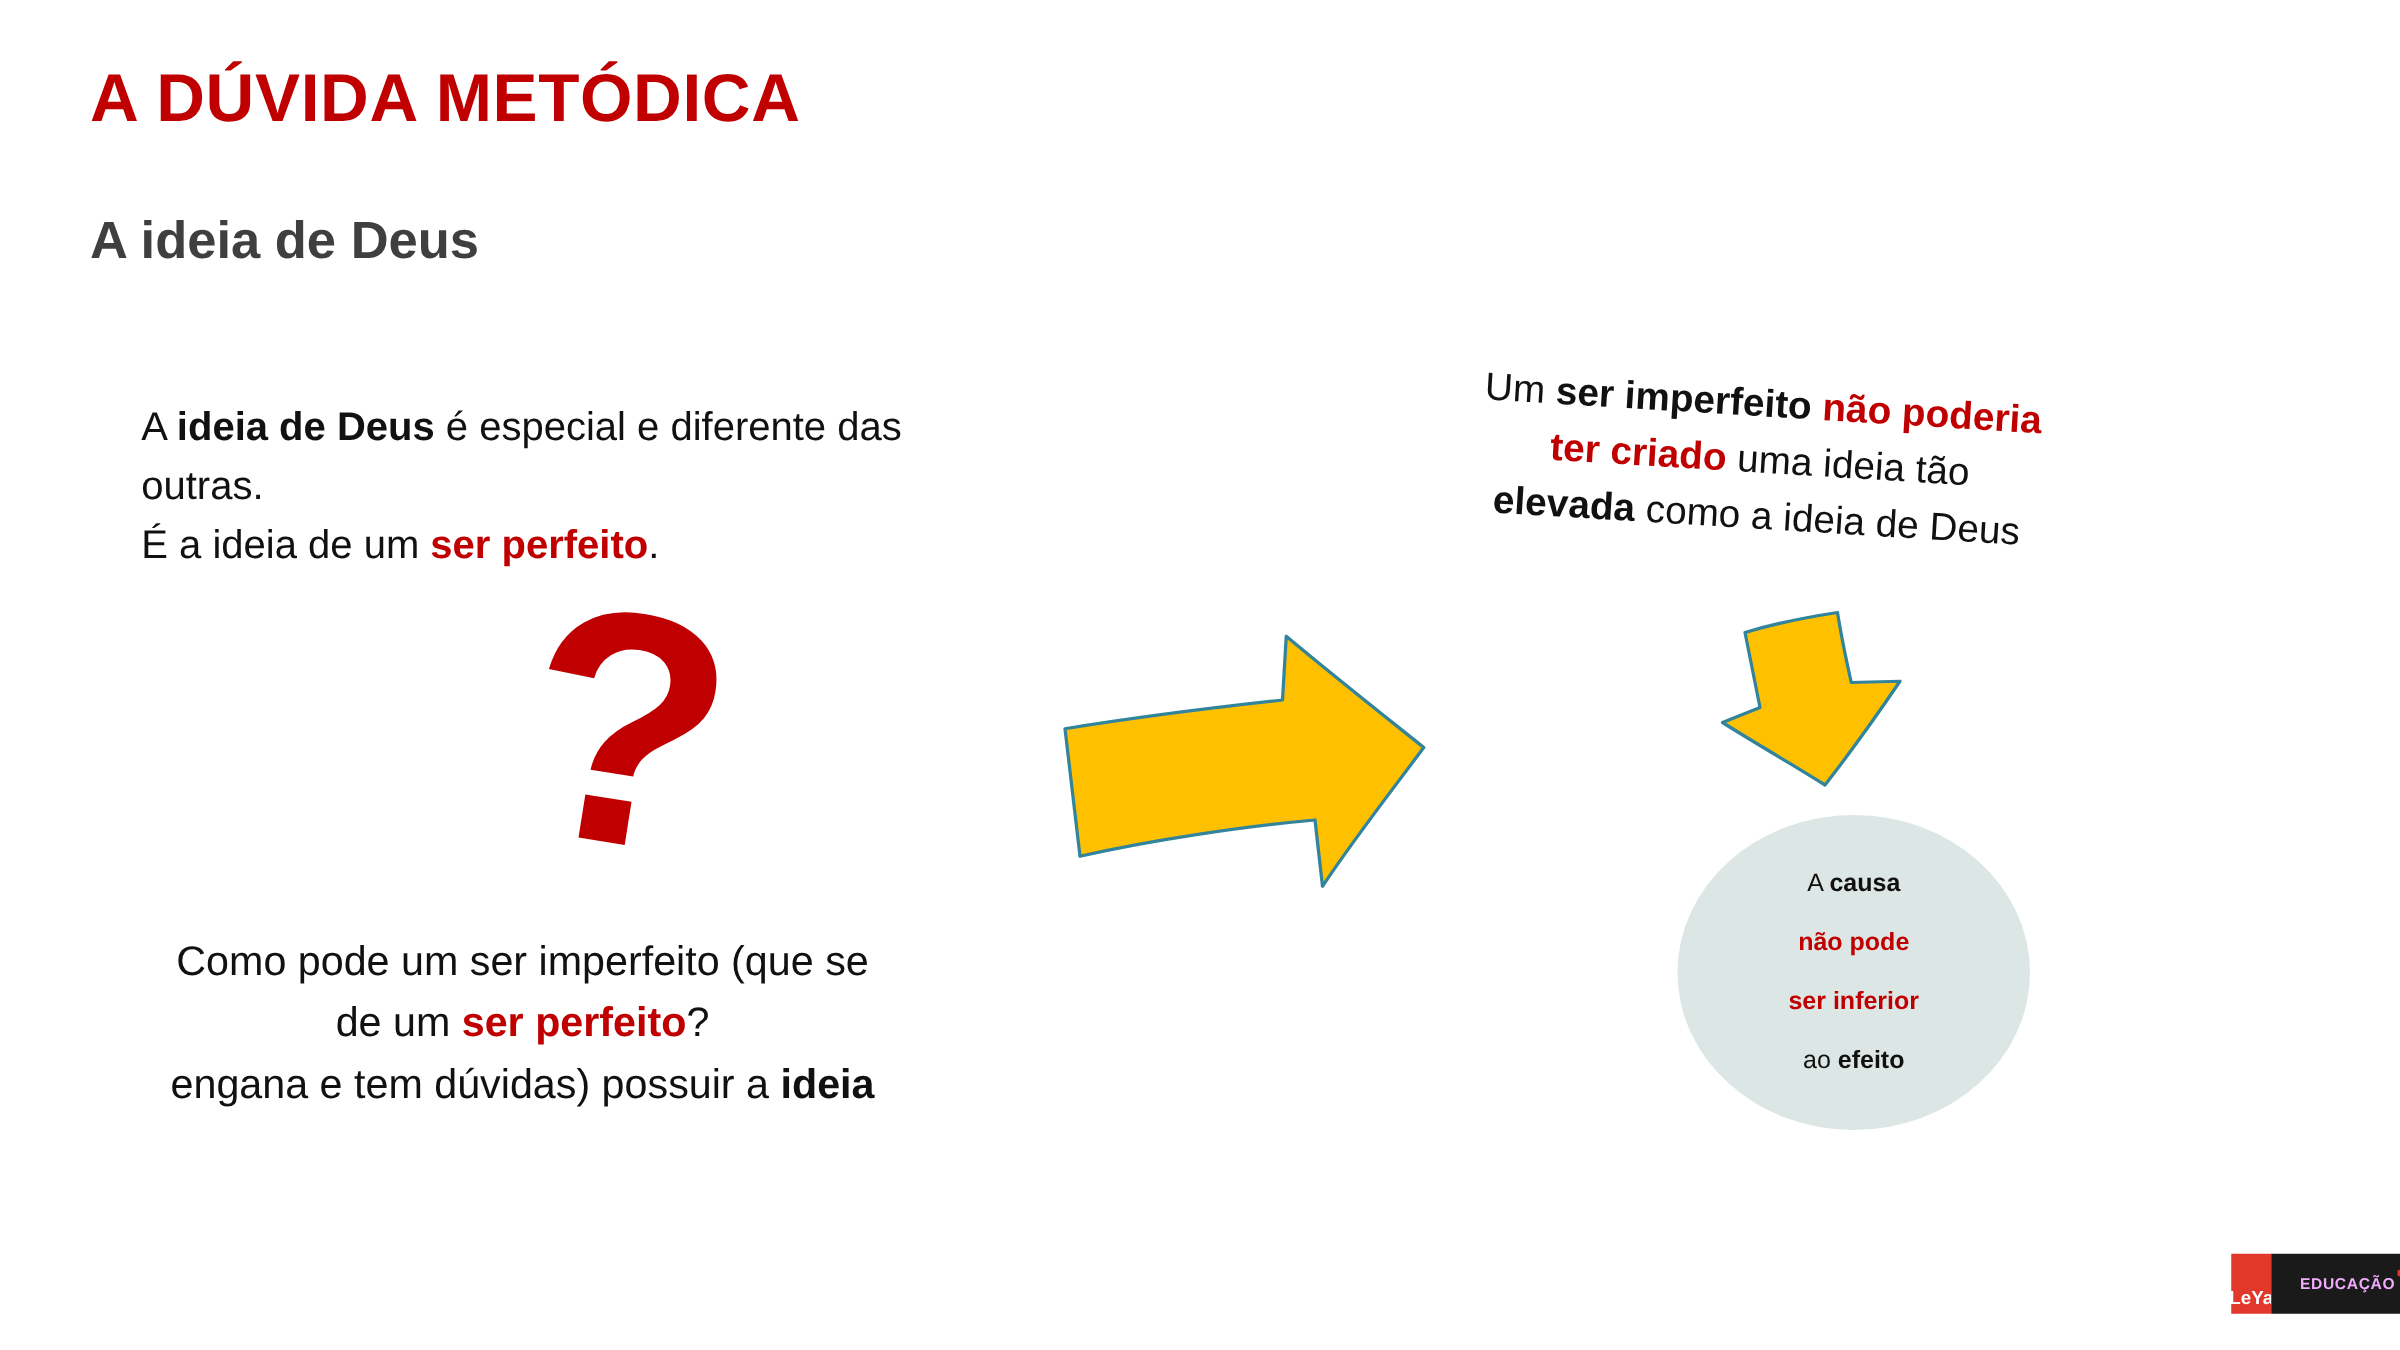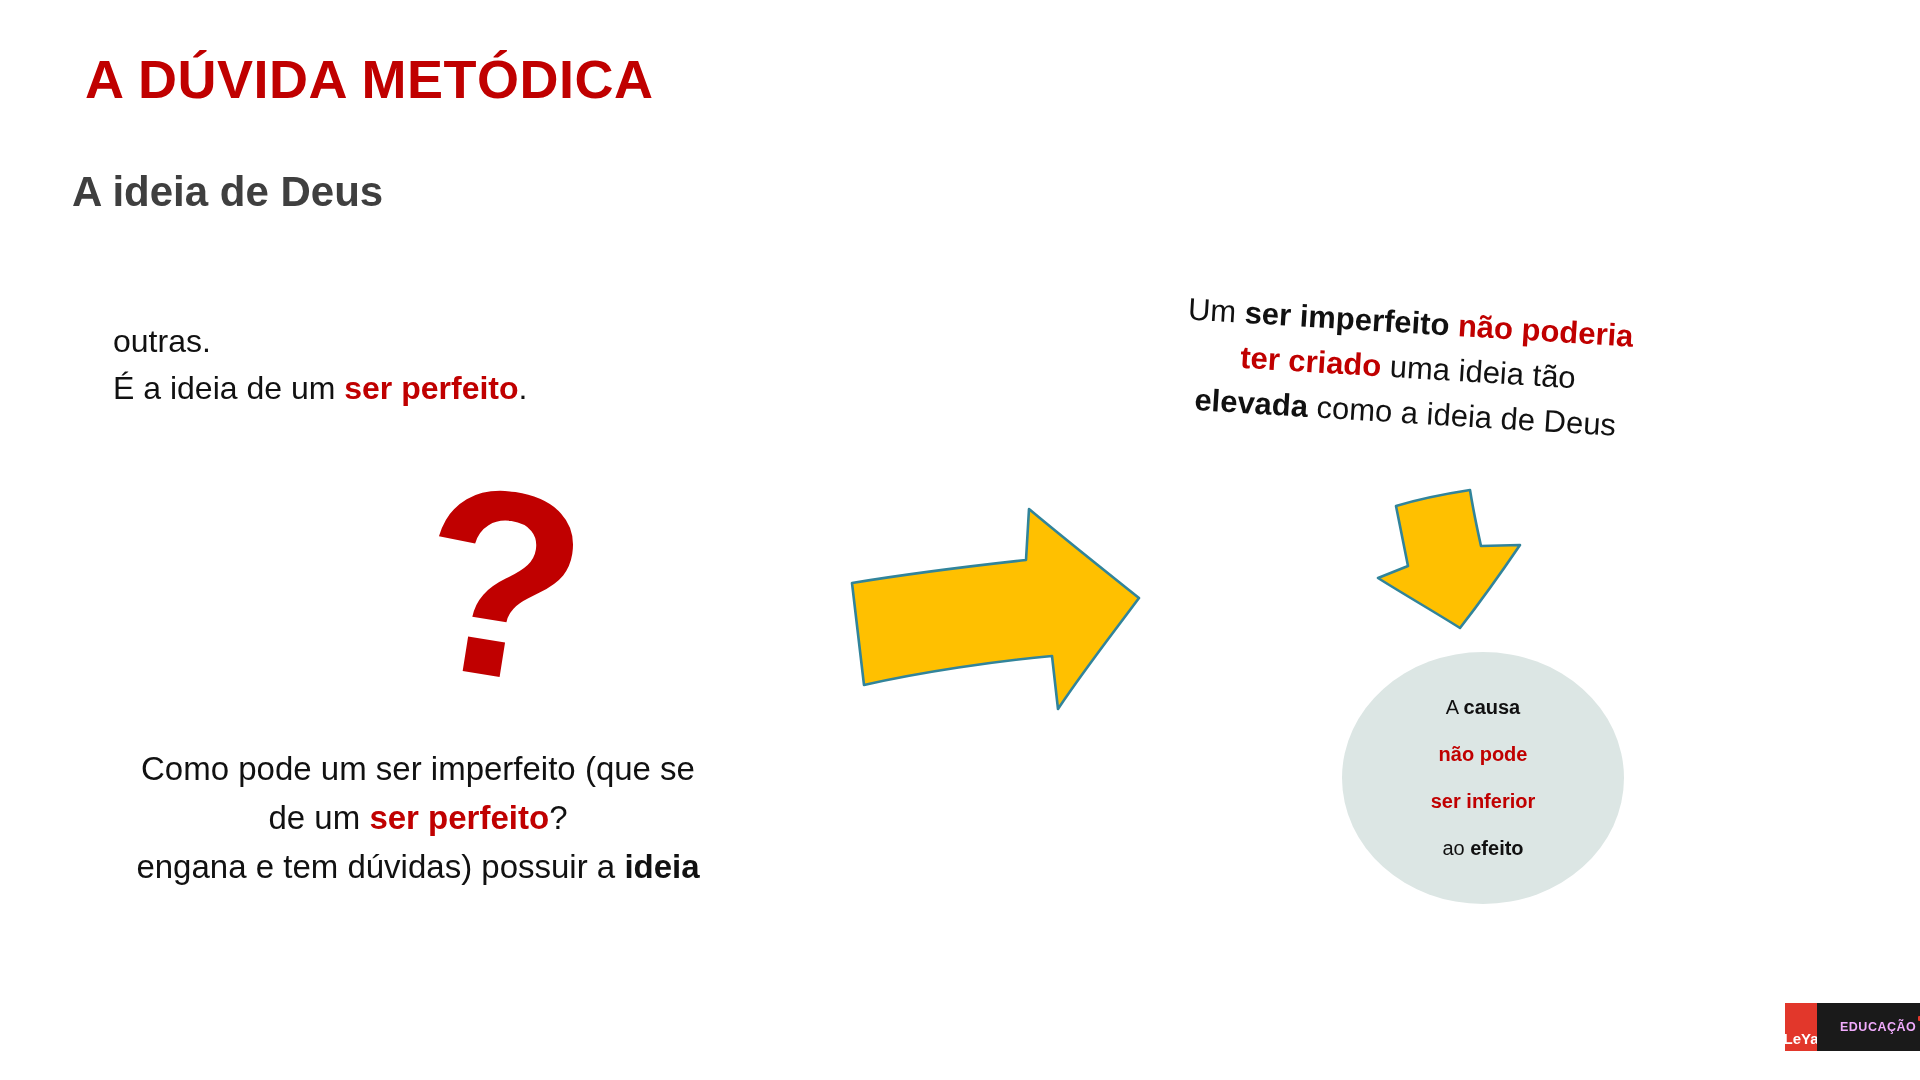--- a/index.html
+++ b/index.html
@@ -4,21 +4,21 @@
 <style>
   html,body{margin:0;padding:0;background:#fff;}
   .slide{
     position:relative;width:1920px;height:1080px;background:#ffffff;
     overflow:hidden;font-family:"Liberation Sans",sans-serif;color:#111;
   }
   
   .title{
     position:absolute;left:72px;top:48px;
     font-size:54px;font-weight:bold;letter-spacing:0.5px;
-    color:var(--accent-red);white-space:nowrap;margin-left:13px;
+    color:var(--accent-red);white-space:nowrap;
   }
   .subtitle{
     position:absolute;left:72px;top:168px;
     font-size:42px;font-weight:bold;color:var(--subtitle-gray);
     white-space:nowrap;
   }
   
   .intro{
     position:absolute;left:113px;top:318px;width:680px;
     font-size:32px;line-height:47px;
@@ -82,20 +82,21 @@
 </style>
 </head>
 <body>
 
 <div class="slide">
 
   <div class="title">A DÚVIDA METÓDICA</div>
   <div class="subtitle">A ideia de Deus</div>
 
   <div class="intro">
+    <span class="line"><span>A </span><span class="b">ideia de Deus</span><span> é especial e diferente das</span></span>
     <span class="line"><span>outras.</span></span>
     <span class="line"><span>É a ideia de um </span><span class="red">ser perfeito</span><span>.</span></span>
   </div>
 
   <div class="qmark">?</div>
 
   <div class="question">
     <span class="line"><span>Como pode um ser imperfeito (que se</span></span>
     <span class="line"><span>de um </span><span class="red">ser perfeito</span><span>?</span></span>
     <span class="line"><span>engana e tem dúvidas) possuir a </span><span class="b">ideia</span></span>

